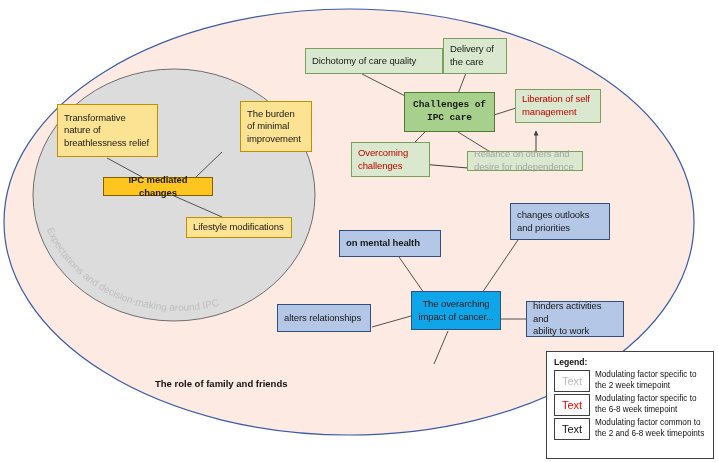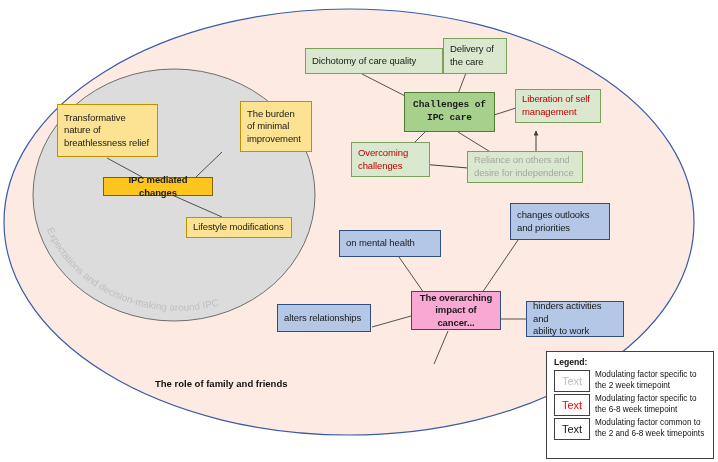--- a/index.html
+++ b/index.html
@@ -57,23 +57,23 @@
     font-weight: bold;
     justify-content: center;
     text-align: center;
     font-family: Liberation Mono, monospace;
   }
   .n-blue-light {
     background: #B4C7E7;
     border: 1px solid #2F4F7F;
   }
   .n-blue-mid {
-    background: #f9a8d4;
+    background: #0ea5e9;
     border: 1.4px solid #2F4F7F;
-    font-weight: bold;
+    font-weight: normal;
     justify-content: center;
     text-align: center;
   }
   .txt-red { color: #C00000; }
   .txt-grey { color: #A6A6A6; }
   .txt-black { color: #1a1a1a; }
 
   .ellipse-label-outer {
     position: absolute;
     font-size: 9.5px;
@@ -185,24 +185,24 @@
 
   <div class="node n-green-mid txt-black" style="left:404px; top:92px; width:91px; height:40px;">Challenges of
 IPC care</div>
 
   <div class="node n-green-light txt-red" style="left:515px; top:89px; width:86px; height:34px;">Liberation of self
 management</div>
 
   <div class="node n-green-light txt-red" style="left:351px; top:142px; width:79px; height:35px;">Overcoming
 challenges</div>
 
-  <div class="node n-green-light txt-grey" style="left:467px; top:151px; width:116px; height:32px;">Reliance on others and
+  <div class="node n-green-light txt-grey" style="left:467px; top:151px; width:116px; height:20px;">Reliance on others and
 desire for independence</div>
 
-  <div class="node n-blue-light txt-black" style="left:339px; top:230px; width:102px; height:27px;">on mental health</div>
+  <div class="node n-blue-light txt-black" style="left:339px; top:230px; width:102px; height:27px;font-weight:bold;">on mental health</div>
 
   <div class="node n-blue-light txt-black" style="left:510px; top:203px; width:100px; height:37px;">changes outlooks
 and priorities</div>
 
   <div class="node n-blue-mid txt-black" style="left:411px; top:291px; width:90px; height:39px;">The overarching
 impact of cancer...</div>
 
   <div class="node n-blue-light txt-black" style="left:277px; top:304px; width:94px; height:28px;">alters relationships</div>
 
   <div class="node n-blue-light txt-black" style="left:526px; top:301px; width:98px; height:36px;">hinders activities and

